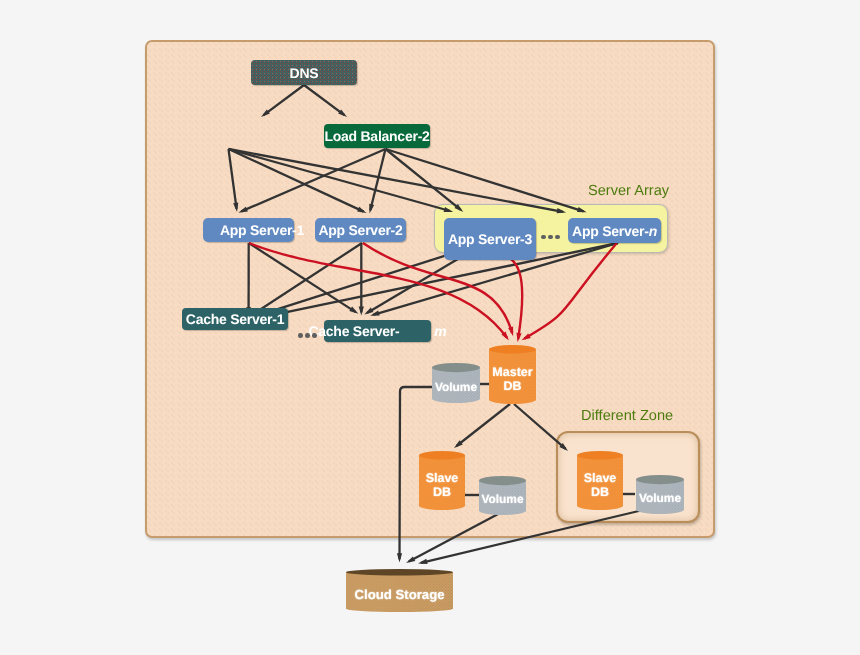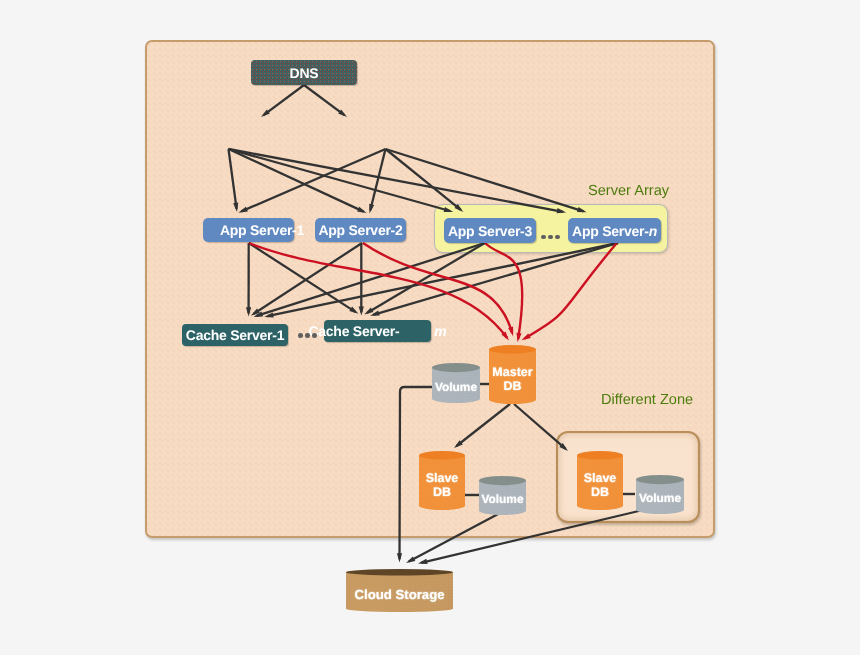--- a/index.html
+++ b/index.html
@@ -80,21 +80,21 @@
 <body>
 
 <div id="stage">
 
   <div class="panel dotted"></div>
 
   <div class="grp-array" style="left:434.3px;top:203.9px;width:234px;height:48.8px;"></div>
   <div class="grp-label" style="left:588px;top:183px;">Server Array</div>
 
   <div class="grp-zone dotted" style="left:556px;top:431px;width:144px;height:92px;"></div>
-  <div class="grp-label" style="left:581px;top:392px;margin-left:20px;">Different Zone</div>
+  <div class="grp-label" style="left:581px;top:408px;">Different Zone</div>
 
   <svg id="wires" viewBox="0 0 860 655">
       <line x1="480" y1="384" x2="489" y2="384" stroke="#333333" stroke-width="2.4"></line>
       <line x1="465" y1="495" x2="479" y2="495" stroke="#333333" stroke-width="2.4"></line>
       <line x1="623" y1="494" x2="635" y2="494" stroke="#333333" stroke-width="2.4"></line>
       <line x1="304" y1="85" x2="263.6" y2="115.1" stroke="#333333" stroke-width="2.3" stroke-linecap="butt"></line>
       <path d="M261.0,117.0 L266.8,109.4 L269.9,113.6 Z" fill="#333333" stroke="none"></path>
       <line x1="304" y1="85" x2="344.4" y2="115.1" stroke="#333333" stroke-width="2.3" stroke-linecap="butt"></line>
       <path d="M347.0,117.0 L338.1,113.6 L341.2,109.4 Z" fill="#333333" stroke="none"></path>
       <line x1="228.5" y1="149" x2="236.6" y2="208.8" stroke="#333333" stroke-width="2.3" stroke-linecap="butt"></line>
@@ -144,36 +144,37 @@
       <path d="M432,387 L404.5,387 Q400,387 400,391.5 L399.5,559.3" fill="none" stroke="#333333" stroke-width="2.3" stroke-linejoin="round"></path>
       <path d="M399.5,562.5 L396.9,553.3 L402.1,553.3 Z" fill="#333333" stroke="none"></path>
       <line x1="500" y1="513" x2="408.8" y2="561.5" stroke="#333333" stroke-width="2.3" stroke-linecap="butt"></line>
       <path d="M406.0,563.0 L412.9,556.4 L415.3,561.0 Z" fill="#333333" stroke="none"></path>
       <line x1="643" y1="510" x2="421.1" y2="562.8" stroke="#333333" stroke-width="2.3" stroke-linecap="butt"></line>
       <path d="M418.0,563.5 L426.3,558.8 L427.6,563.9 Z" fill="#333333" stroke="none"></path>
     </svg>
 
   <div class="node n-dns" style="left:251px;top:60px;width:106px;height:25px;">DNS</div>
 
+  <div class="node n-lb" style="left:324px;top:124px;width:106px;height:24px;">Load Balancer-2</div>
 
   <div class="node n-app" style="left:203px;top:218px;width:91px;height:24px;padding-left:27px;">App Server-1</div>
   <div class="node n-app" style="left:315px;top:218px;width:91px;height:24px;">App Server-2</div>
-  <div class="node n-app" style="left:444px;top:218px;width:92px;height:25px;">App Server-3</div>
+  <div class="node n-app" style="left:444px;top:218px;width:92px;height:42px;">App Server-3</div>
   <div class="node n-app" style="left:568px;top:218px;width:93px;height:25px;">
       <span>App Server-</span>
       <em>n</em>
     </div>
 
   <div class="dots" style="left:541px;top:234.6px;">
     <i></i>
       <i></i>
       <i></i>
   </div>
 
-  <div class="node n-cache" style="left:182px;top:324px;width:106px;height:22px;">Cache Server-1</div>
+  <div class="node n-cache" style="left:182px;top:308px;width:106px;height:22px;">Cache Server-1</div>
   <div class="node n-cache" style="left:324px;top:320px;width:107px;height:22px;gap:35px;">
       <span>Cache Server-</span>
       <em>m</em>
     </div>
 
   <div class="dots" style="left:298px;top:333.1px;">
     <i></i>
       <i></i>
       <i></i>
   </div>

